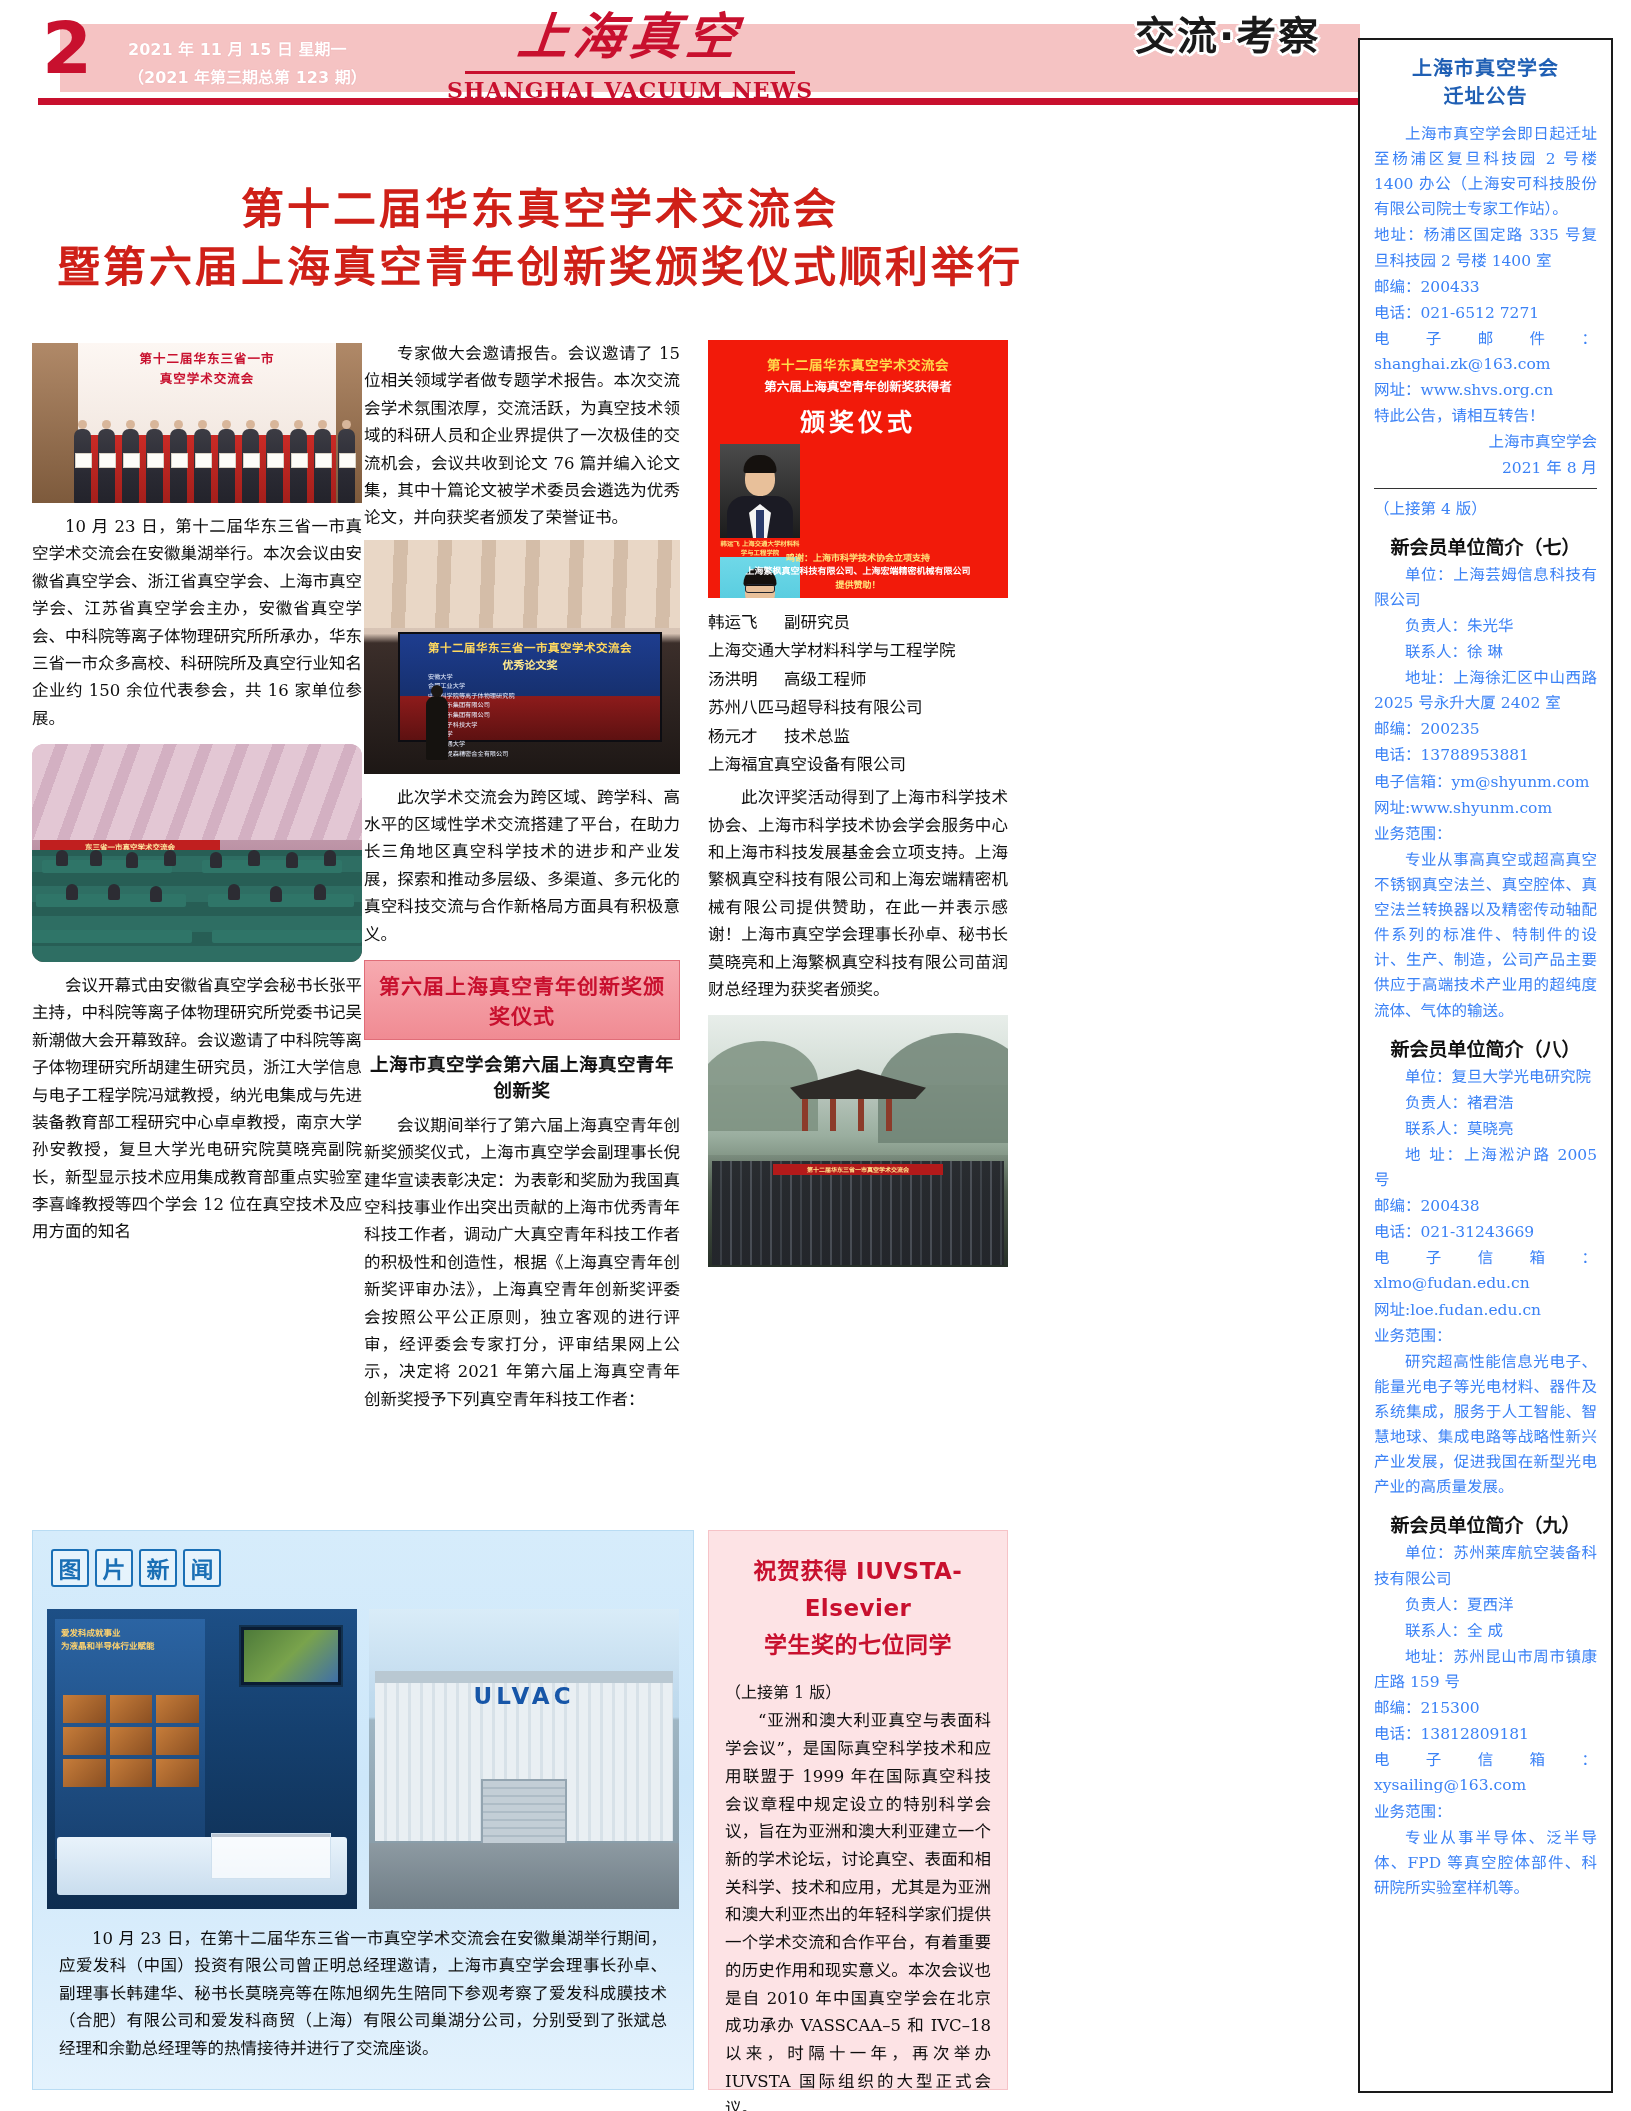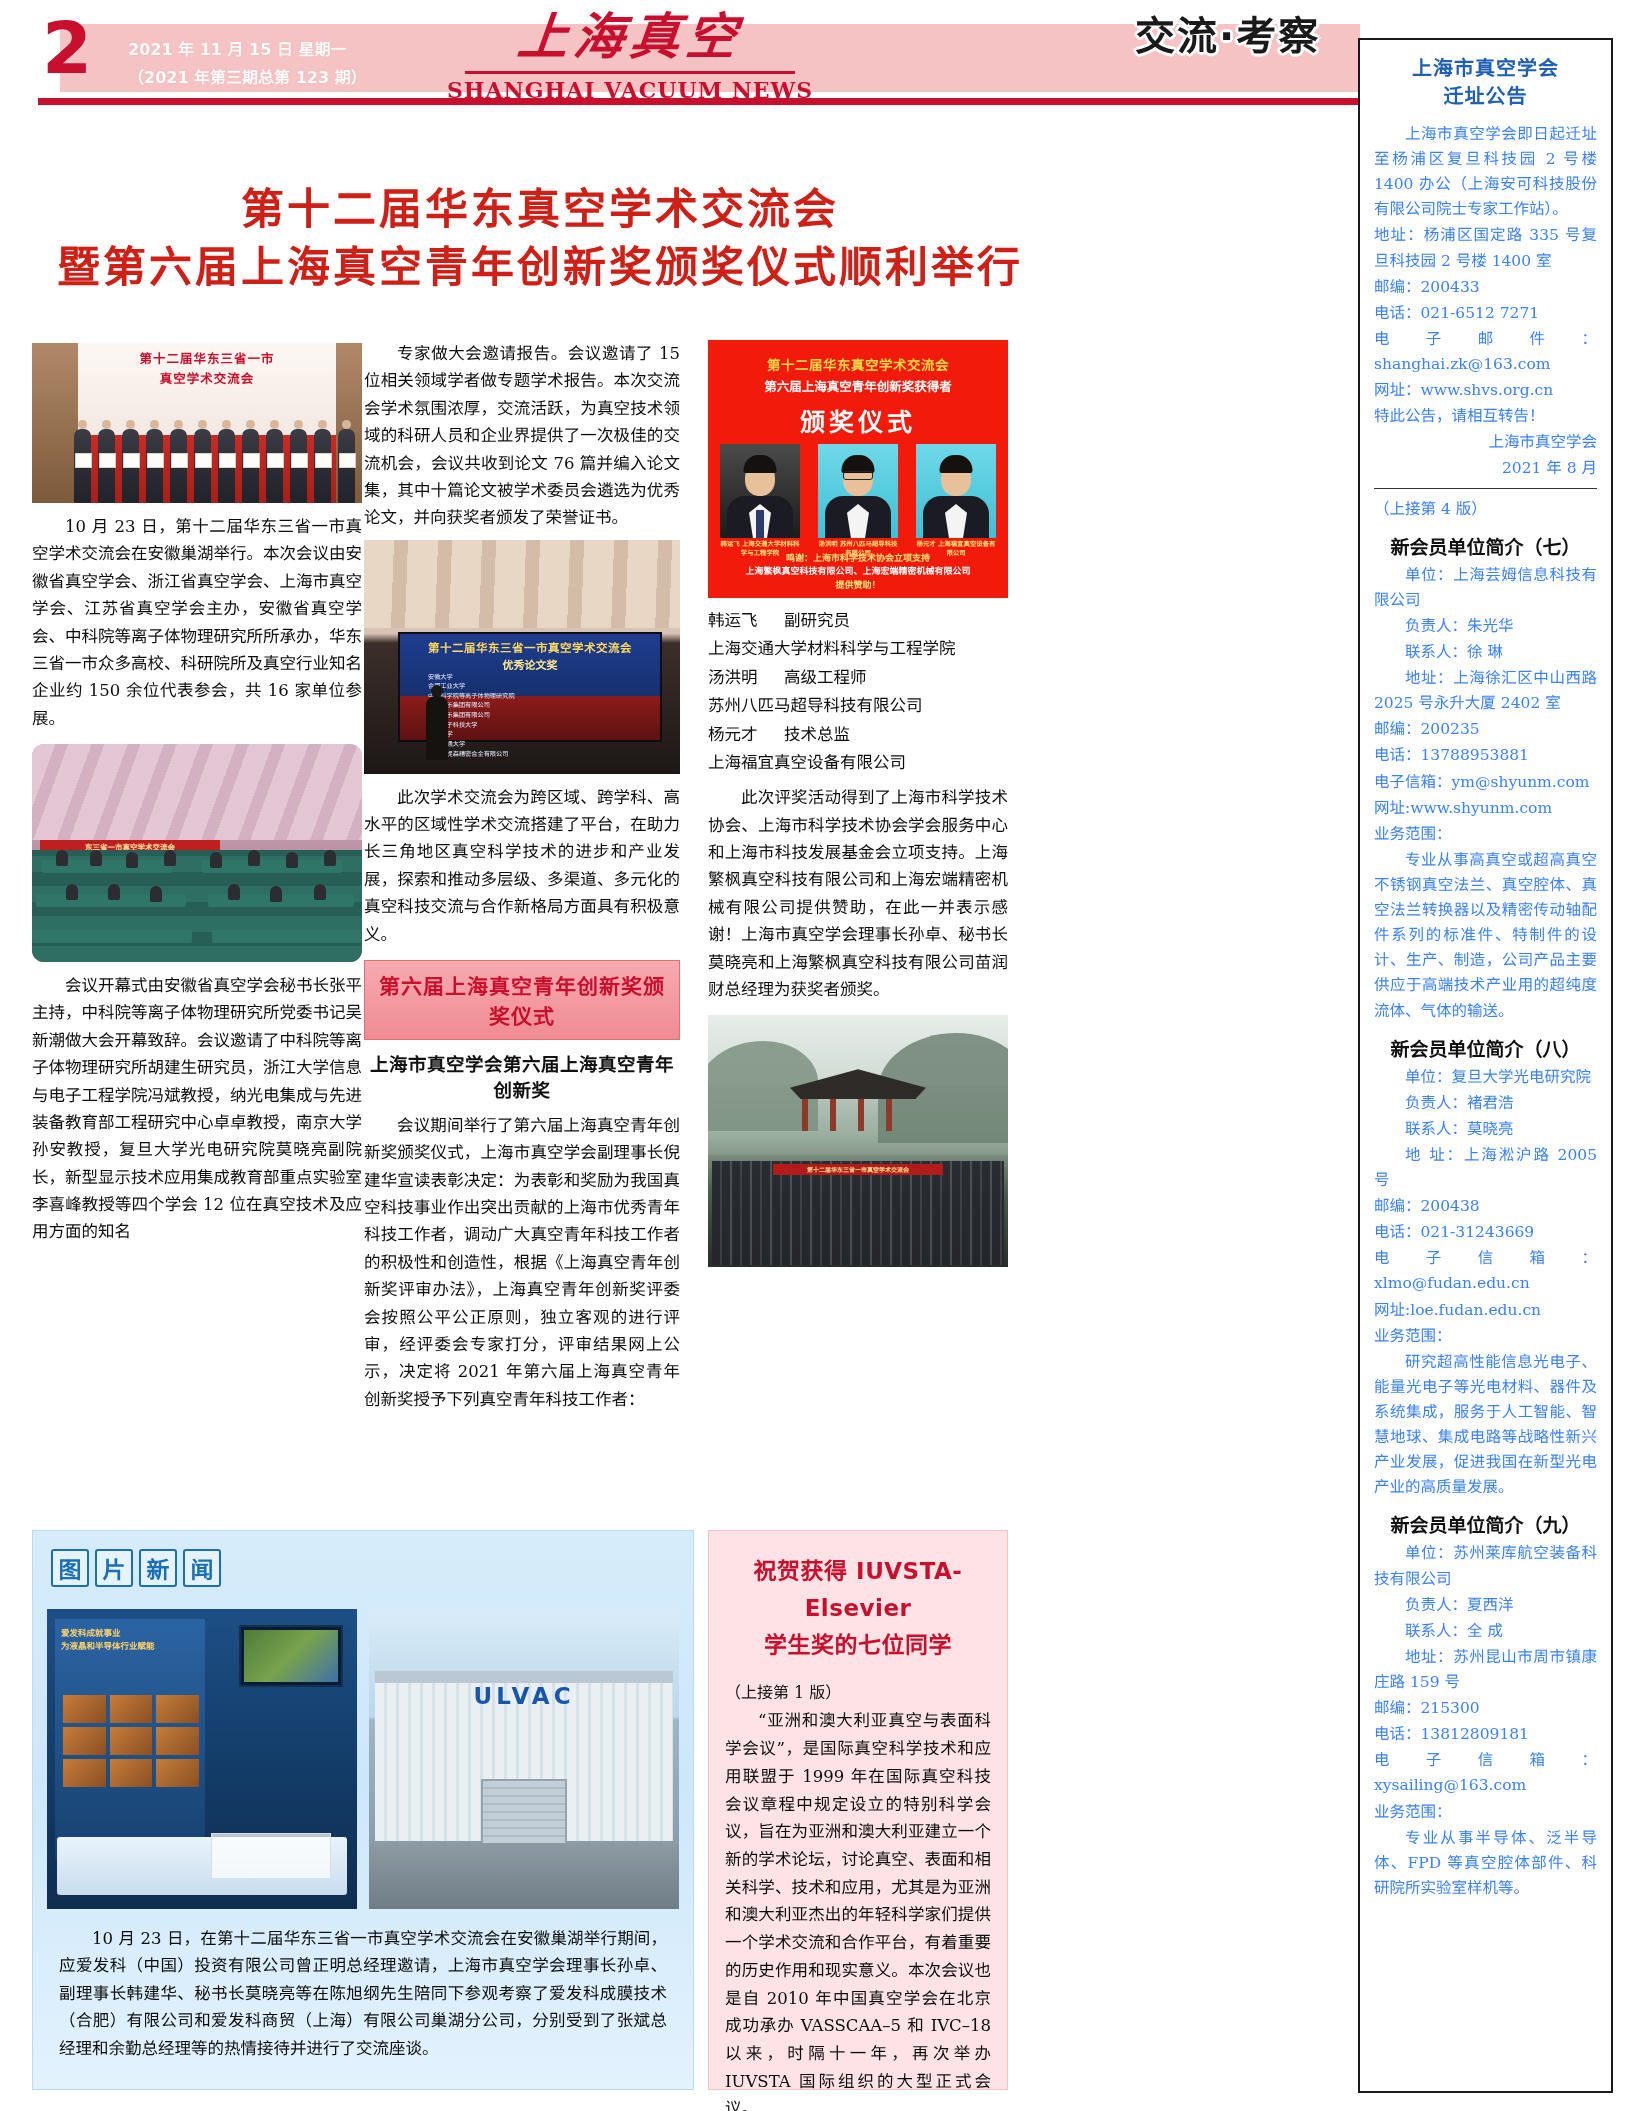--- a/index.html
+++ b/index.html
@@ -315,21 +315,21 @@
     color:#ffffff; font-weight:900; font-size:12.5px;
     font-family:"DejaVu Sans",sans-serif;
   }
   .poster .p-t3 {
     position:absolute; left:0; right:0; top:62px; text-align:center;
     color:#ffffff; font-weight:900; font-size:25px;
     font-family:"DejaVu Sans",sans-serif; letter-spacing:4px;
   }
   .poster .shots {
     position:absolute; left:12px; right:12px; top:104px; height:96px;
-    display:flex; justify-content:space-between;
+    display:flex; justify-content:space-between;flex-direction:column;
   }
   .poster .shot { width: 80px; }
   .poster .headshot {
     width: 80px; height: 94px; position: relative; overflow: hidden;
   }
   .poster .hs-a { background: linear-gradient(180deg,#4b4b4b,#1c1c1c); }
   .poster .hs-b { background: linear-gradient(180deg,#6fd8e8,#3fc0d6); }
   .poster .hs-c { background: linear-gradient(180deg,#6fd8e8,#3fc0d6); }
   .poster .head {
     position:absolute; left:50%; transform:translateX(-50%); top:16px;
@@ -363,21 +363,21 @@
   }
   .poster .thanks {
     position:absolute; left:6px; right:6px; bottom:6px; text-align:center;
     color:#fff; font-size:9px; font-weight:700; line-height:1.5;
     font-family:"DejaVu Sans",sans-serif;
   }
   .poster .thanks .y { color:#ffe37a; }
 
   
   .winners {
-    font-family:Liberation Mono, monospace;
+    font-family:Liberation Sans, sans-serif;
     font-size:16.5px; line-height:1.72; color:#0d0d0d;
     margin-bottom: 6px;
   }
   .winners .nm { display:inline-block; min-width:4.6em; }
   .winners .role { }
 
   
   .redbar {
     background: linear-gradient(180deg,#f7aab0,#f08b93);
     border: 1px solid #e06d78;

